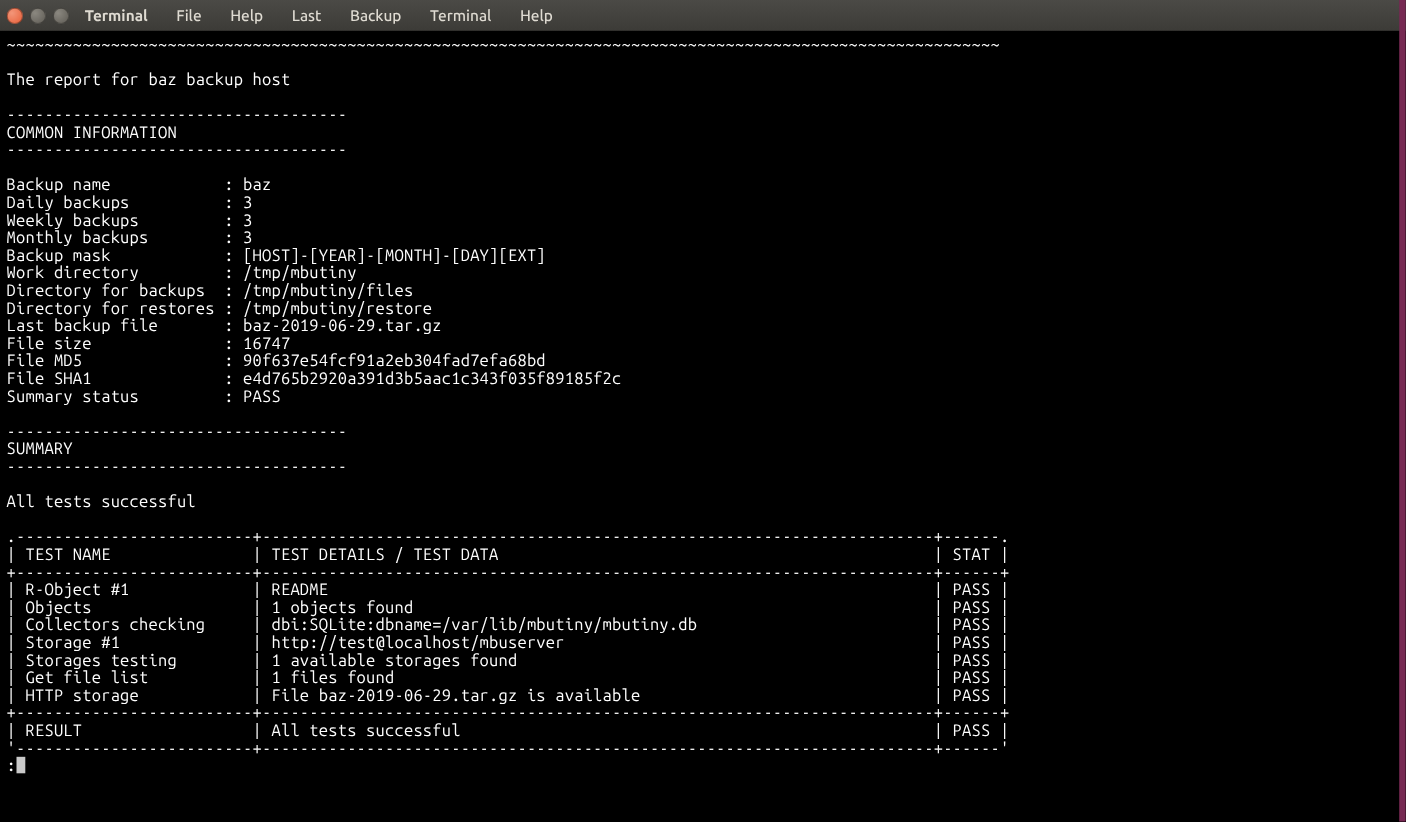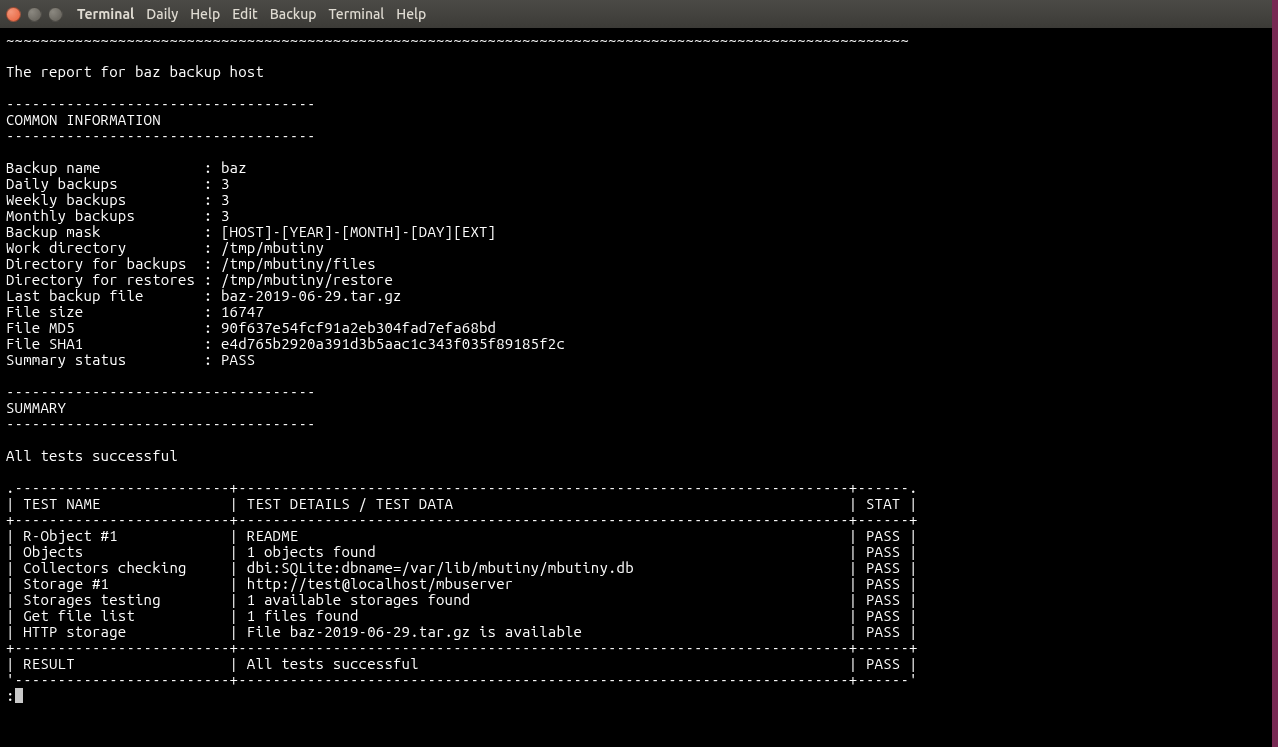--- a/index.html
+++ b/index.html
@@ -34,21 +34,21 @@
       border-radius: 50%;
       display: flex; align-items: center; justify-content: center;
       font-size: 9px;
       line-height: 1;
       color: rgba(0,0,0,.5);
       border: 1px solid rgba(0,0,0,.35);
     }
     .wbtn.close { background: radial-gradient(circle at 30% 30%, #f39679, #e7603a); }
     .wbtn.min   { background: radial-gradient(circle at 30% 30%, #8b8880, #5f5c55); }
     .wbtn.max   { background: radial-gradient(circle at 30% 30%, #8b8880, #5f5c55); }
-    .menubar { display: flex; gap: 12px; }
+    .menubar { display: flex; gap: 26px; }
     .menubar span { cursor: default; }
     .terminal {
       padding: 4px 6px 0 6px;
       color: #fefefe;
       white-space: pre;
       letter-spacing: 0.2px;
     }
     .cursor {
       display: inline-block;
       background: #c9c9c9;
@@ -66,23 +66,23 @@
 <body>
 
 <div class="titlebar">
   <div class="window-controls">
     <div class="wbtn close"></div>
     <div class="wbtn min"></div>
     <div class="wbtn max"></div>
   </div>
   <div class="menubar">
     <span style="font-weight:700;">Terminal</span>
-    <span>Daily</span>
+    <span>File</span>
     <span>Help</span>
-    <span>Edit</span>
+    <span>Last</span>
     <span>Backup</span>
     <span>Terminal</span>
     <span>Help</span>
   </div>
 </div>
 
 <div class="terminal" id="term-out"><div>~~~~~~~~~~~~~~~~~~~~~~~~~~~~~~~~~~~~~~~~~~~~~~~~~~~~~~~~~~~~~~~~~~~~~~~~~~~~~~~~~~~~~~~~~~~~~~~~~~~~~~~~~
 
 The report for baz backup host
 

